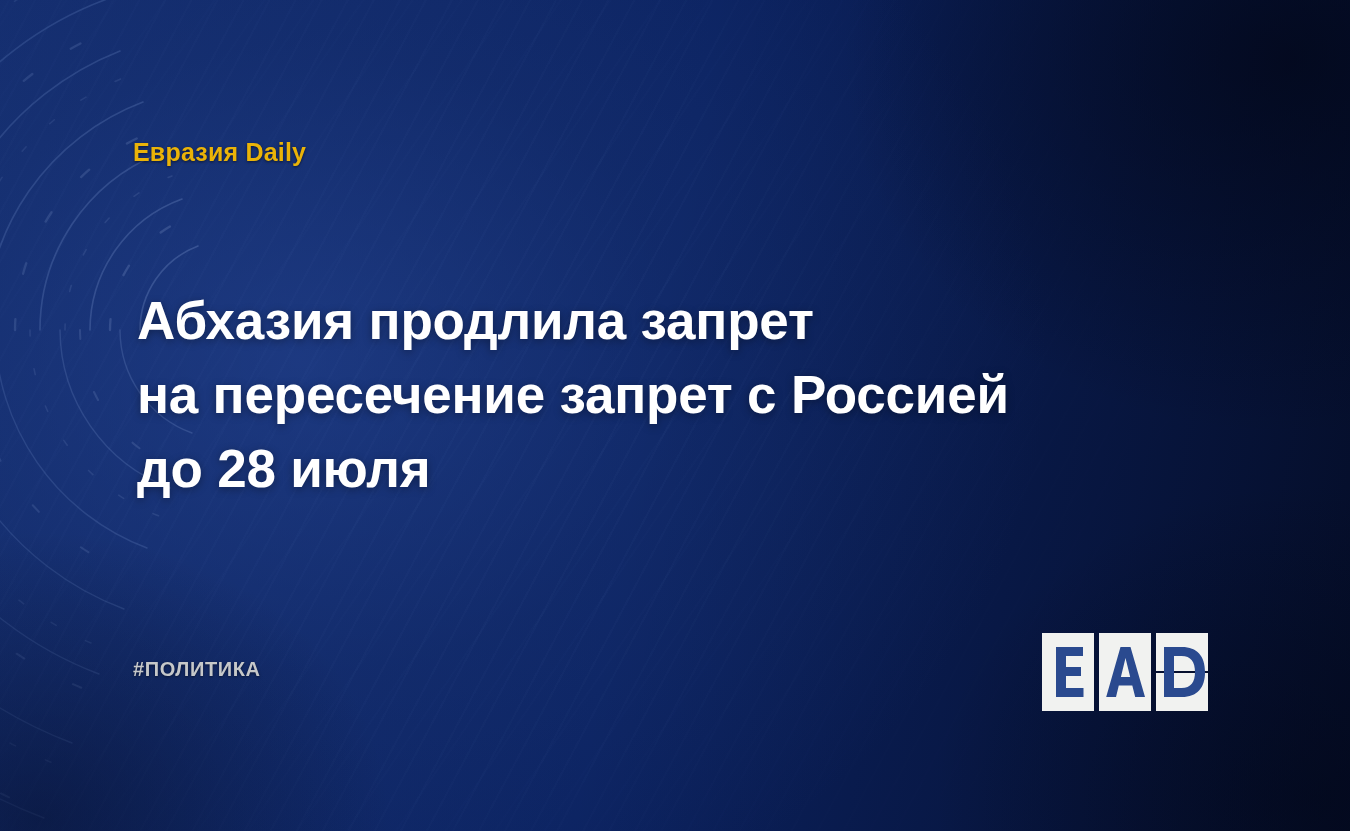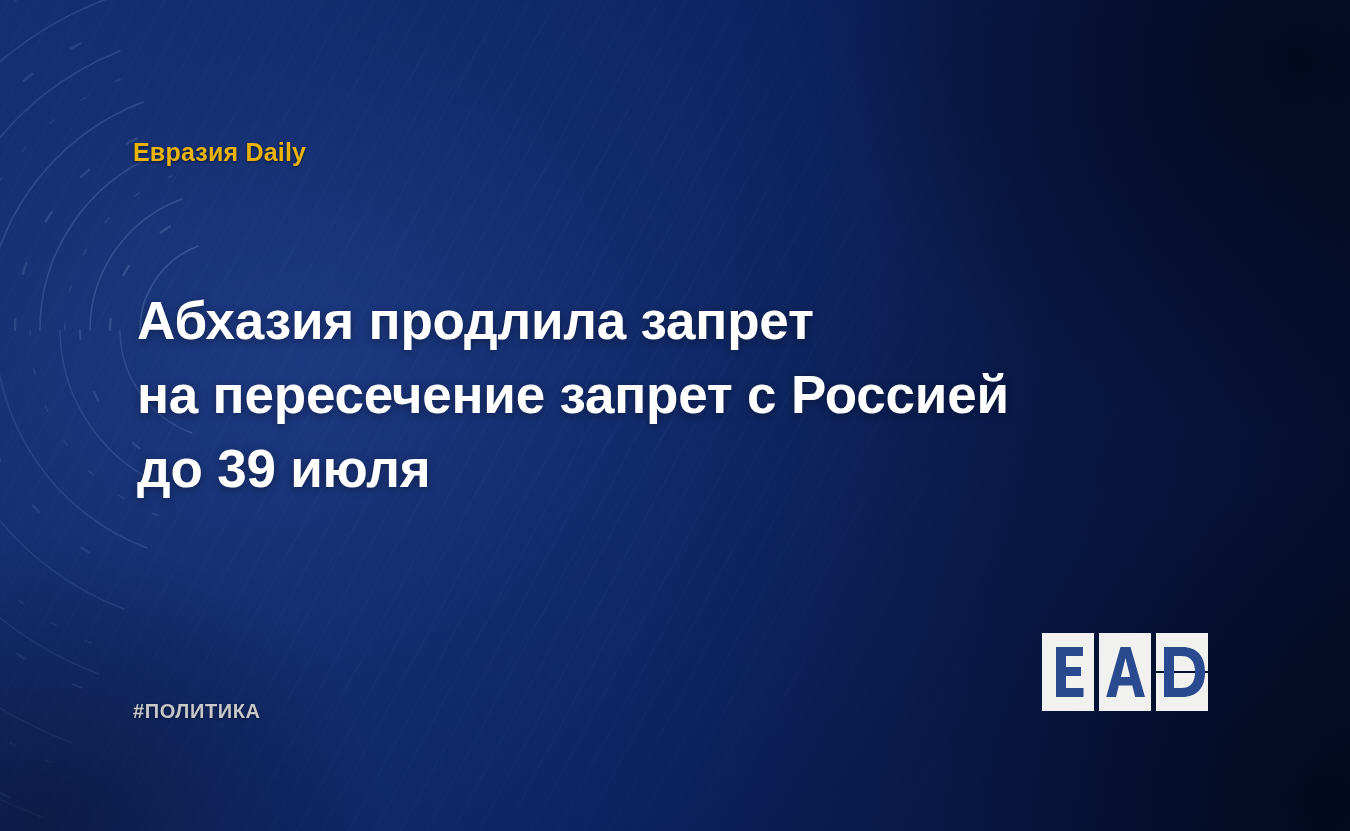--- a/index.html
+++ b/index.html
@@ -100,21 +100,21 @@
     font-weight: 700;
     color: #ffffff;
     letter-spacing: -0.2px;
     text-shadow: 0 2px 8px rgba(0,0,0,0.35);
   }
   .headline .ln { display: block; white-space: nowrap; }
 
   .tag {
     position: absolute;
     left: 133px;
-    top: 700px;
+    top: 658px;
     font-size: 20px;
     font-weight: 700;
     letter-spacing: 0.6px;
     color: #c6c8c9;
     text-shadow: 0 1px 3px rgba(0,0,0,0.5);
     white-space: nowrap;
   }
 
   
   .logo {
@@ -235,21 +235,21 @@
   <div class="bg-vignette"></div>
   <div class="bg-dark-corner"></div>
 
   <div class="content">
 
     <div class="brand">Евразия Daily</div>
 
     <h1 class="headline">
       <span class="ln">Абхазия продлила запрет</span>
       <span class="ln">на пересечение запрет с Россией</span>
-      <span class="ln">до 39 июля</span>
+      <span class="ln">до 28 июля</span>
     </h1>
 
     <div class="tag">#ПОЛИТИКА</div>
 
     <div class="logo">
       <svg width="180" height="78" viewBox="0 0 180 78">
 
         <g>
           <rect x="0" y="0" width="52" height="78" fill="#f1f2f0"></rect>
           <path d="M 14 14 H 41 V 23 H 24 V 34 H 39 V 43 H 24 V 55 H 41.5 V 64 H 14 Z" fill="#2a4a8f"></path>

